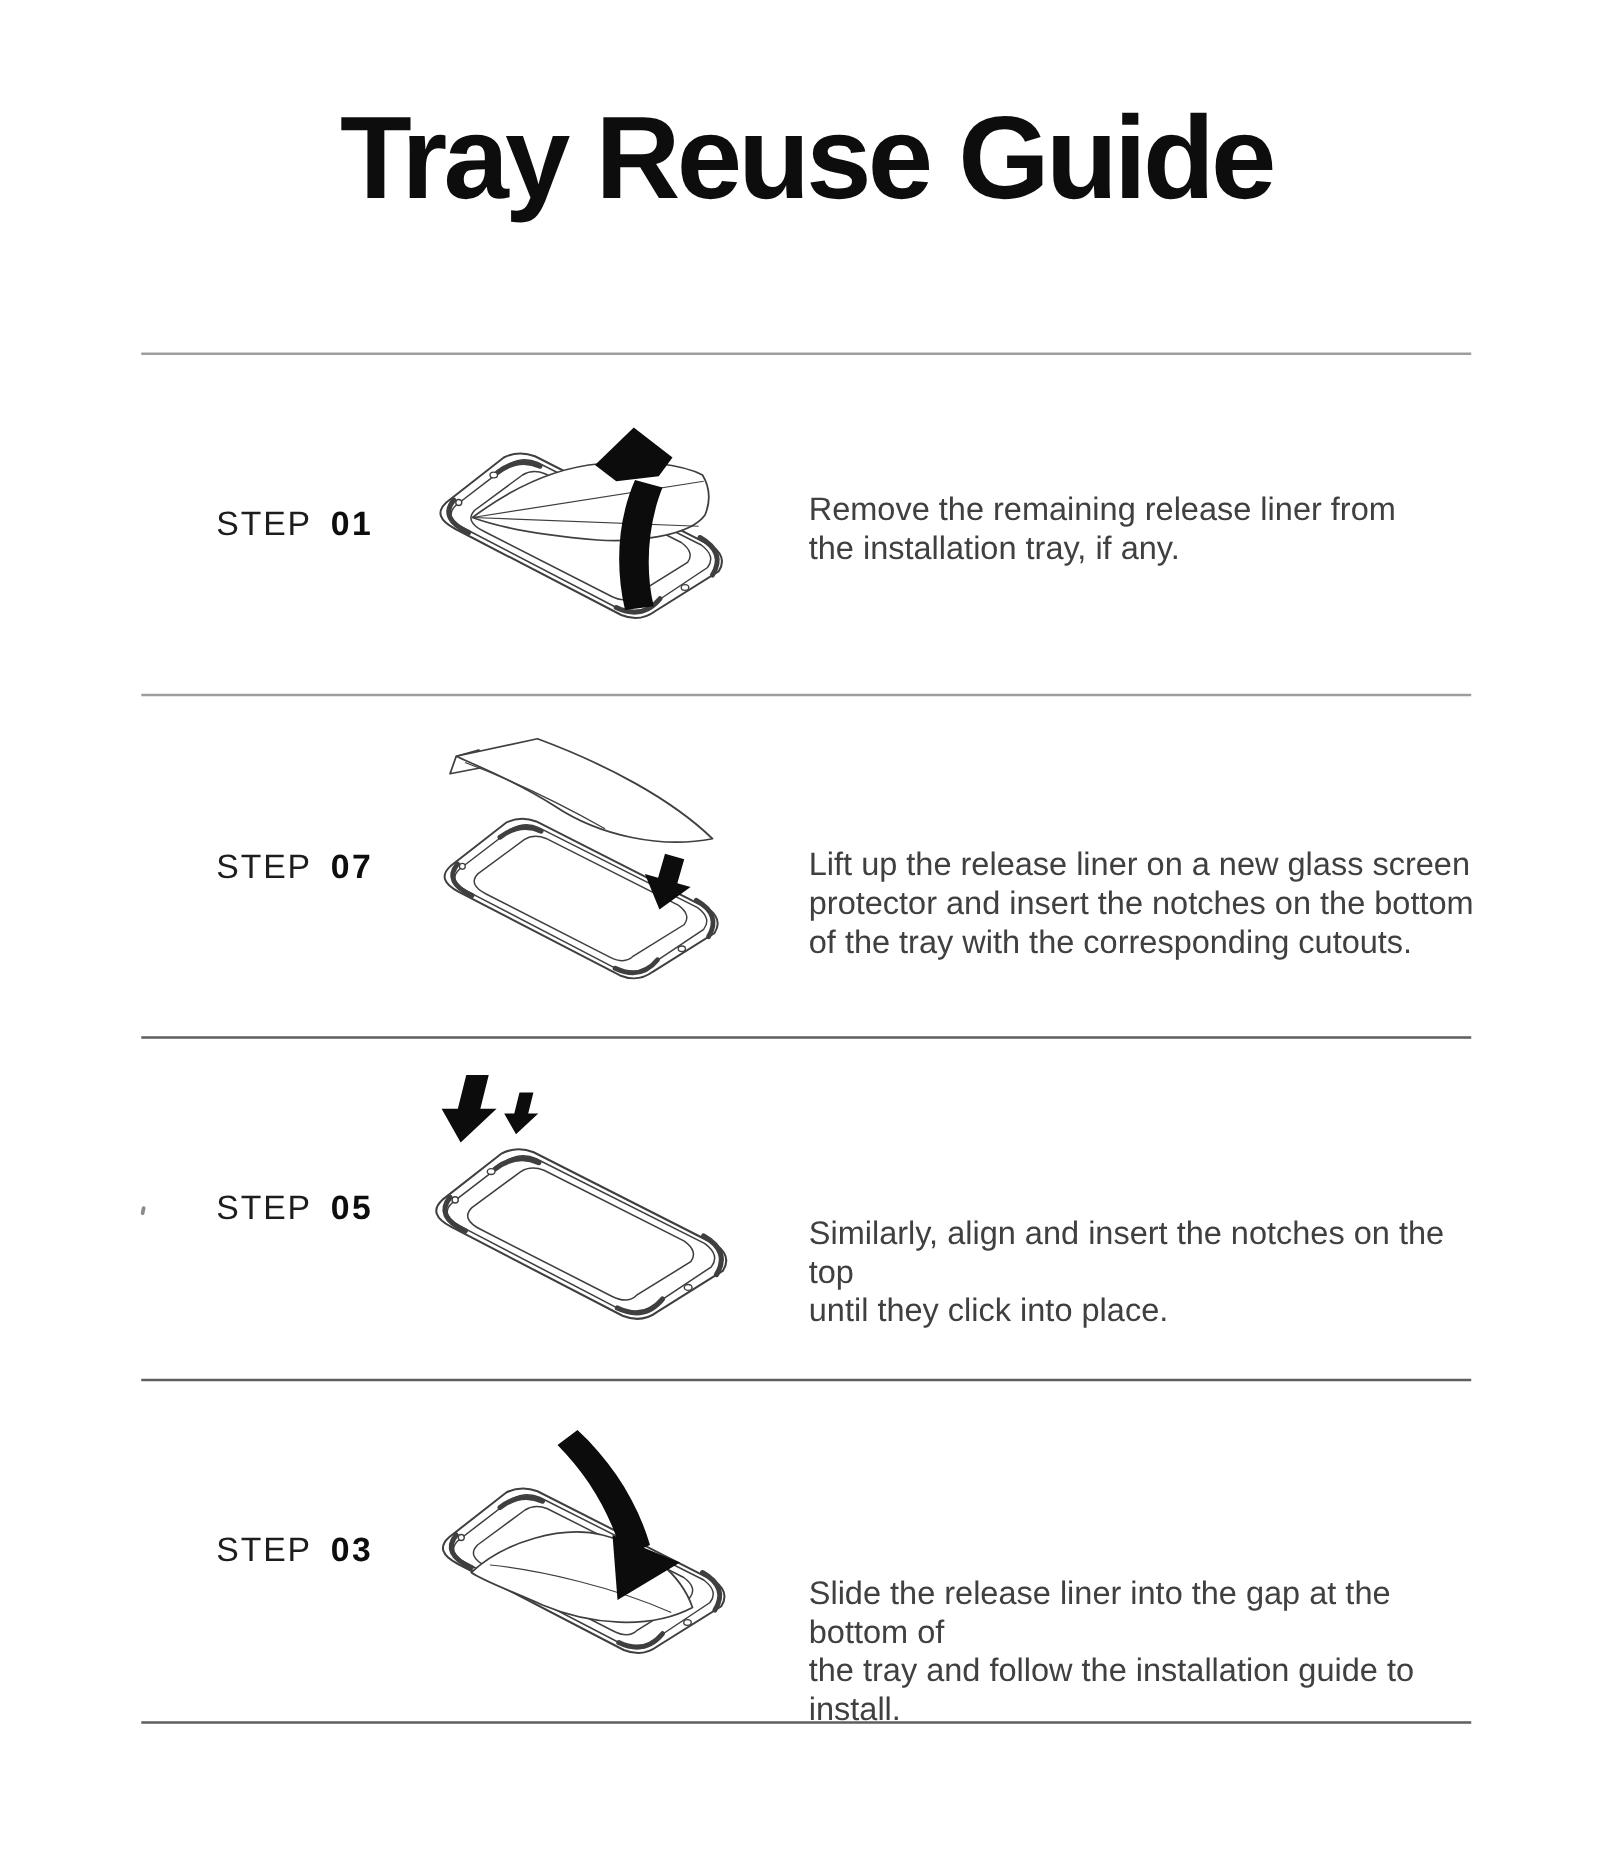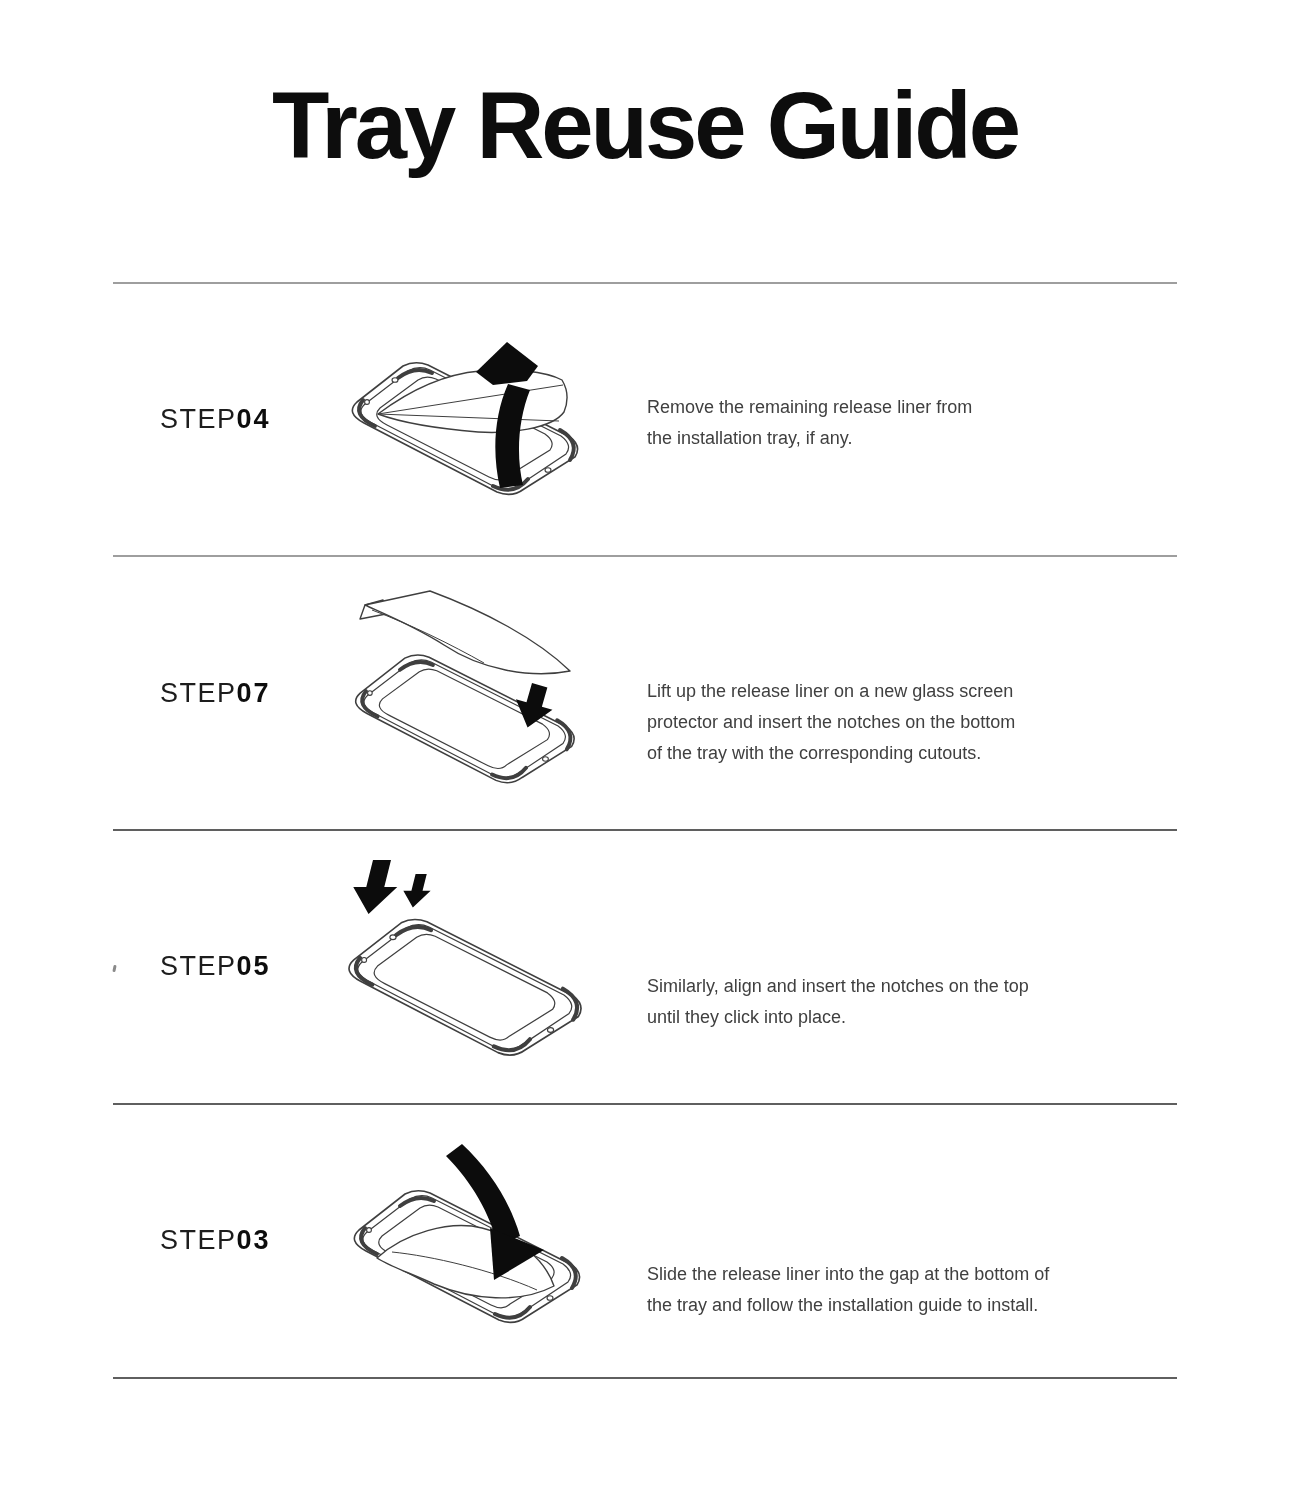--- a/index.html
+++ b/index.html
@@ -19,31 +19,31 @@
   }
   
   .rule{position:absolute;left:113px;width:1064px;height:2px;}
   .r1{top:282px;background:#9e9e9e;}
   .r2{top:555px;background:#9e9e9e;}
   .r3{top:829px;background:#5f5f5f;}
   .r4{top:1103px;background:#5f5f5f;}
   .r5{top:1377px;background:#5f5f5f;}
   
   .step-label{
-    position:absolute;left:160px;
-    display:flex;align-items:baseline;
+    position:absolute;left:173px;
+    display:flex;align-items:baseline;gap:15px;
     font-size:27px;color:#1d1d1d;white-space:nowrap;
   }
   .step-word{font-weight:400;letter-spacing:1.5px;}
   .step-num{font-weight:800;letter-spacing:2px;color:#0d0d0d;}
   .sl1{top:404px;} .sl2{top:678px;} .sl3{top:951px;} .sl4{top:1225px;}
   
   .desc{
     position:absolute;left:647px;width:540px;margin:0;
-    font-size:18px;line-height:31px;color:#404040;
+    font-size:26px;line-height:31px;color:#404040;
     white-space:pre-line;
   }
   .d1{top:392px;} .d2{top:676px;} .d3{top:939px;margin-top:32px;} .d4{top:1213px;margin-top:46px;}
   
   .illus{position:absolute;}
   .illus svg{width:100%;height:100%;display:block;}
   .il1{left:330px;top:333px;width:280px;height:175px;}
   .il2{left:332px;top:583px;width:280px;height:205px;}
   .il3{left:330px;top:848px;width:280px;height:215px;}
   .il4{left:332px;top:1138px;width:280px;height:200px;}
@@ -66,21 +66,21 @@
 <div class="rule r1"></div>
 <div class="rule r2"></div>
 <div class="rule r3"></div>
 <div class="rule r4"></div>
 <div class="rule r5"></div>
 
 <div class="stray"></div>
 
 <div class="step-label sl1">
   <span class="step-word">STEP</span>
-  <span class="step-num">04</span>
+  <span class="step-num">01</span>
 </div>
 <div class="illus il1">
   <svg viewBox="0 0 280 175" role="img" aria-label="tray-with-release-liner-peeling-up-arrow">
     <g transform="translate(0,5)">
       <path class="t-outer" d="M27 64 L73 28 Q85 22 98 27 L240 99 Q252 108 245 119 L194 151 Q182 160 167 154 L34 85 Q15 75 27 64 Z"></path>
       <path class="t-rim" d="M35 66 L78 33 Q89 27 100 32 L231 98 Q243 107 236 116 L191 146 Q178 155 165 149 L42 85 Q24 76 35 66 Z"></path>
       <path class="t-cavity" d="M50 70 L88 42 Q96 37 106 41 L215 96 Q226 104 220 112 L178 138 Q171 145 159 139 L57 87 Q41 79 50 70 Z"></path>
       <path class="t-bumper" d="M68 40 Q85 27 102 35"></path>
       <path class="t-bumper" d="M230 92 Q251 104 240 122"></path>
       <path class="t-bumper" d="M198 141 Q184 158 163 148"></path>

